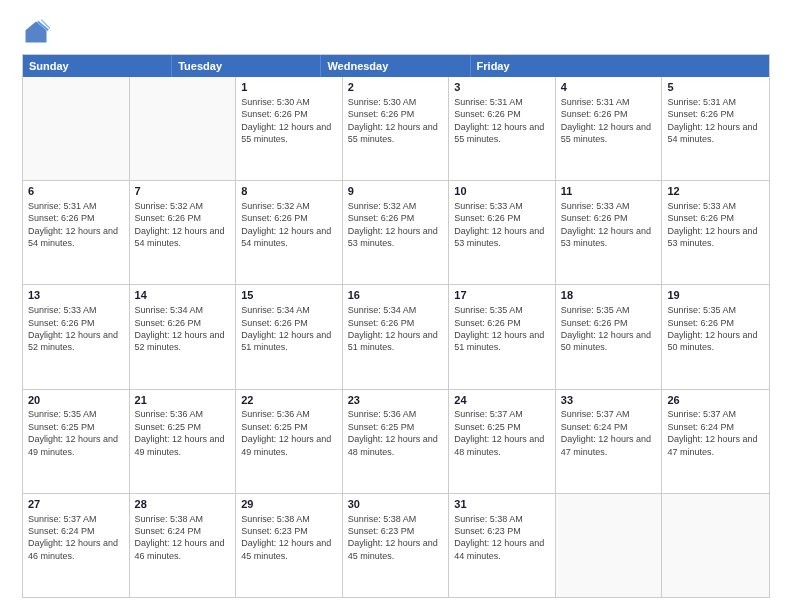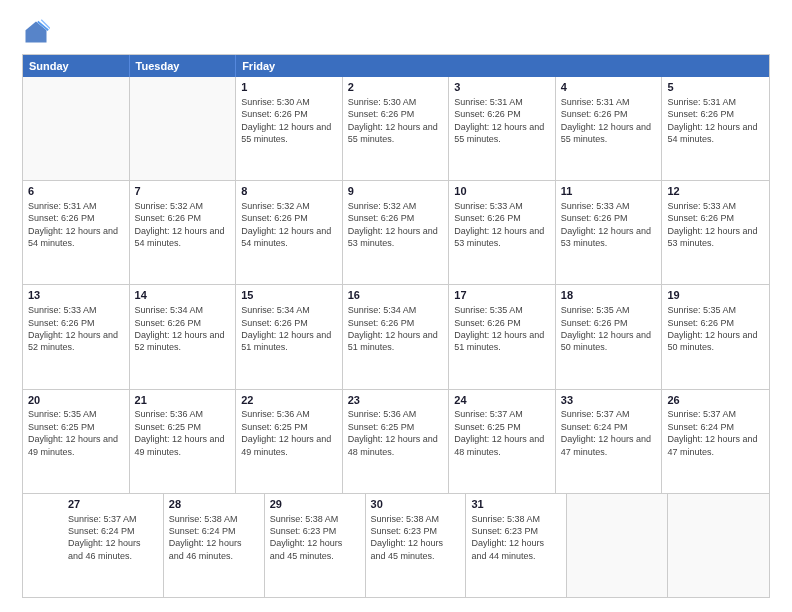--- a/index.html
+++ b/index.html
@@ -57,21 +57,21 @@
       color: #333;
     }
     .calendar {
       flex: 1;
       display: flex;
       flex-direction: column;
       border: 1px solid #ccc;
     }
     .cal-header {
       display: grid;
-      grid-template-columns: repeat(7, 1fr);
+      grid-template-columns: repeat(5, 1fr);
       background: #3a6ebf;
     }
     .cal-header-cell {
       color: #fff;
       font-size: 11px;
       font-weight: bold;
       padding: 5px 6px;
       text-align: left;
       border-right: 1px solid #5588dd;
     }
@@ -80,21 +80,21 @@
       flex: 1;
       display: flex;
       flex-direction: column;
     }
     .cal-week {
       display: grid;
       grid-template-columns: repeat(7, 1fr);
       flex: 1;
       border-bottom: 1px solid #ccc;
     }
-    .cal-week:last-child { border-bottom: none; margin-left: 40px; }
+    .cal-week:last-child { border-bottom: none; }
     .cal-cell {
       border-right: 1px solid #ccc;
       padding: 3px 5px;
       font-size: 9.2px;
       color: #333;
       line-height: 1.35;
       background: #fff;
     }
     .cal-cell:last-child { border-right: none; }
     .cal-cell.empty { background: #f9f9f9; }
@@ -129,20 +129,21 @@
     <div class="title-block">
       <h1></h1>
       <h2></h2>
     </div>
   </div>
 
   <div class="calendar">
     <div class="cal-header">
     <div class="cal-header-cell">Sunday</div>
         <div class="cal-header-cell">Tuesday</div>
+        <div class="cal-header-cell">Wednesday</div>
         <div class="cal-header-cell">Friday</div>
       </div>
     <div class="cal-body">
     <div class="cal-week">
           <div class="cal-cell empty"></div>
           <div class="cal-cell empty"></div>
           <div class="cal-cell">
             <div class="day-num">1</div>
             <div class="info" style="white-space: pre-line;">Sunrise: 5:30 AM
 Sunset: 6:26 PM

